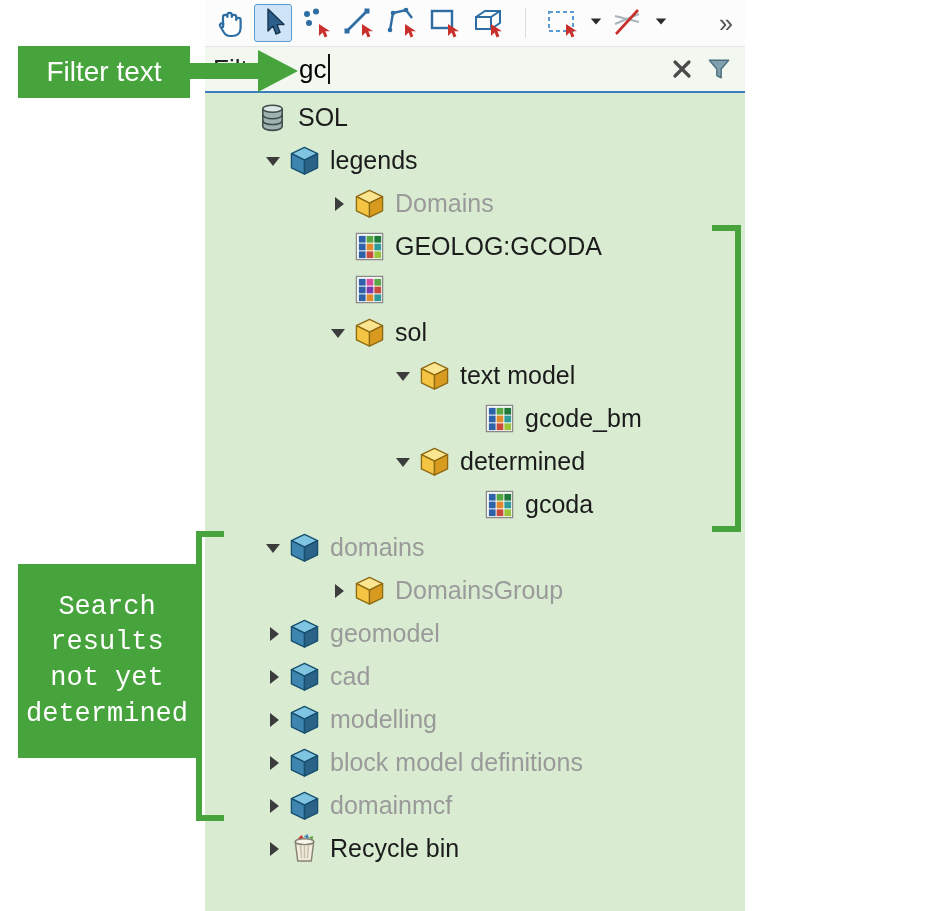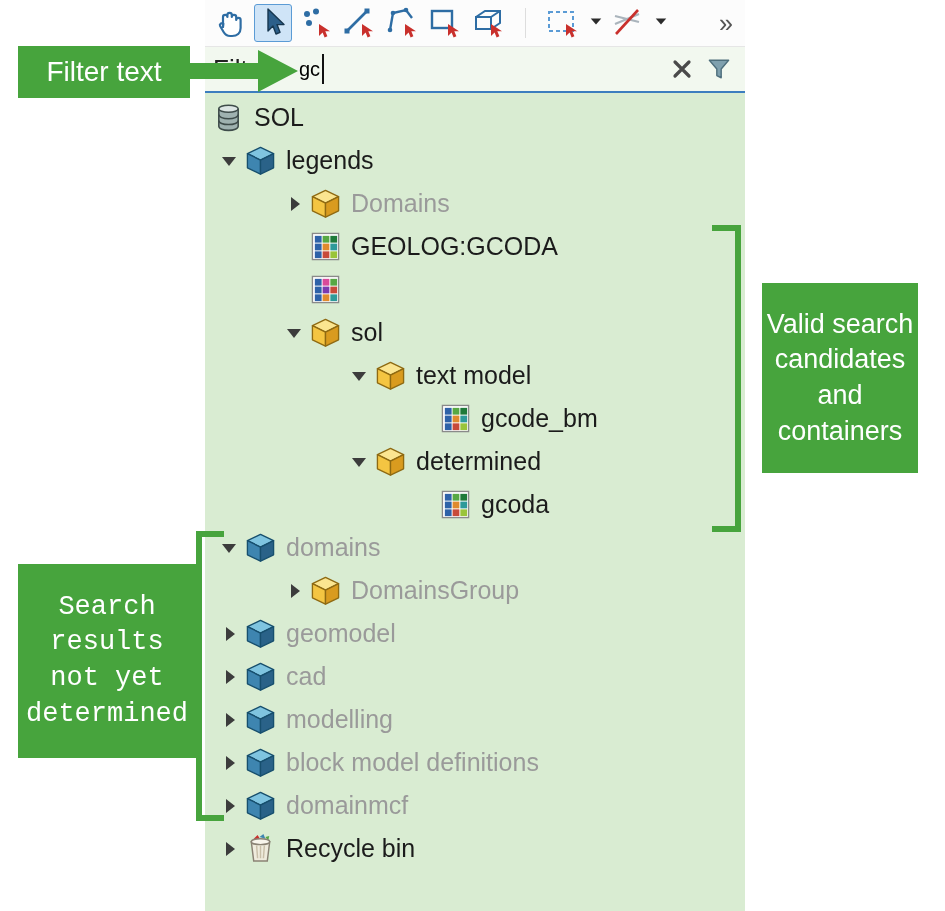--- a/index.html
+++ b/index.html
@@ -16,28 +16,28 @@
   .tool-icon{display:flex;align-items:center;justify-content:center;}
   .tool-icon svg{width:34px;height:34px;}
   .dd-btn{width:17px;height:38px;display:flex;align-items:center;justify-content:center;}
   .sep{width:1px;height:30px;background:#ddd;margin:0 13px;}
   .overflow{margin-left:auto;color:#555;font-size:25px;line-height:1;padding-right:6px;}
 
   .filter-row{height:44px;display:flex;align-items:center;background:#F2F8EF;
               border-top:1px solid #e6e6e6;border-bottom:2px solid var(--underline);
               padding-left:8px;box-sizing:content-box;}
   .filter-label{font-size:26px;color:#222;width:86px;flex:none;}
-  .filter-input{flex:1;display:flex;align-items:center;font-size:20px;color:#000;height:100%;}
+  .filter-input{flex:1;display:flex;align-items:center;font-size:26px;color:#000;height:100%;}
   .caret{width:2px;height:30px;background:#111;margin-left:2px;animation:blink 1.1s step-end infinite;}
   @keyframes blink{50%{opacity:0;}}
   .filter-clear{margin:0 10px;display:flex;align-items:center;}
   .filter-funnel{margin-right:12px;display:flex;align-items:center;}
 
   .tree{position:absolute;top:93px;bottom:0;left:0;right:0;background:var(--tree-bg);padding-top:3px;overflow:hidden;}
-  .tree-row{height:43px;display:flex;align-items:center;font-size:25px;color:#1b1b1b;}
+  .tree-row{height:43px;display:flex;align-items:center;font-size:25px;color:#1b1b1b;margin-left:44px;}
   .tree-row .label{white-space:nowrap;}
   .tree-row.dim .label{color:var(--dim);}
   .indent{flex:none;height:1px;}
   .arrow{width:32px;height:43px;flex:none;display:flex;align-items:center;justify-content:center;}
   .ticon{width:31px;height:31px;flex:none;margin-right:10px;display:flex;align-items:center;justify-content:center;}
   .ticon svg{width:31px;height:31px;}
 
   
   .ann-box{position:absolute;background:var(--green);color:#fff;display:flex;align-items:center;
            justify-content:center;text-align:center;line-height:1.32;z-index:10;padding:0 3px;box-sizing:border-box;}
@@ -475,21 +475,20 @@
           <span class="label">Recycle bin</span>
         </div>
       </div>
   </div>
 
   <div class="ann-box" id="filter-ann">Filter text</div>
   <svg id="filter-arrow" viewBox="0 0 114 46">
     <polygon points="0,15 72,15 72,2 112,23 72,44 72,31 0,31" fill="currentColor"></polygon>
   </svg>
 
-  <div class="ann-box" id="valid-ann">Valid search candidates and containers</div>
   <div class="bracket" id="vb-top"></div>
   <div class="bracket" id="vb-line"></div>
   <div class="bracket" id="vb-bot"></div>
 
   <div class="ann-box" id="results-ann">Search results not yet determined</div>
   <div class="bracket" id="rb-top"></div>
   <div class="bracket" id="rb-line"></div>
   <div class="bracket" id="rb-bot"></div>
 
 </div>

